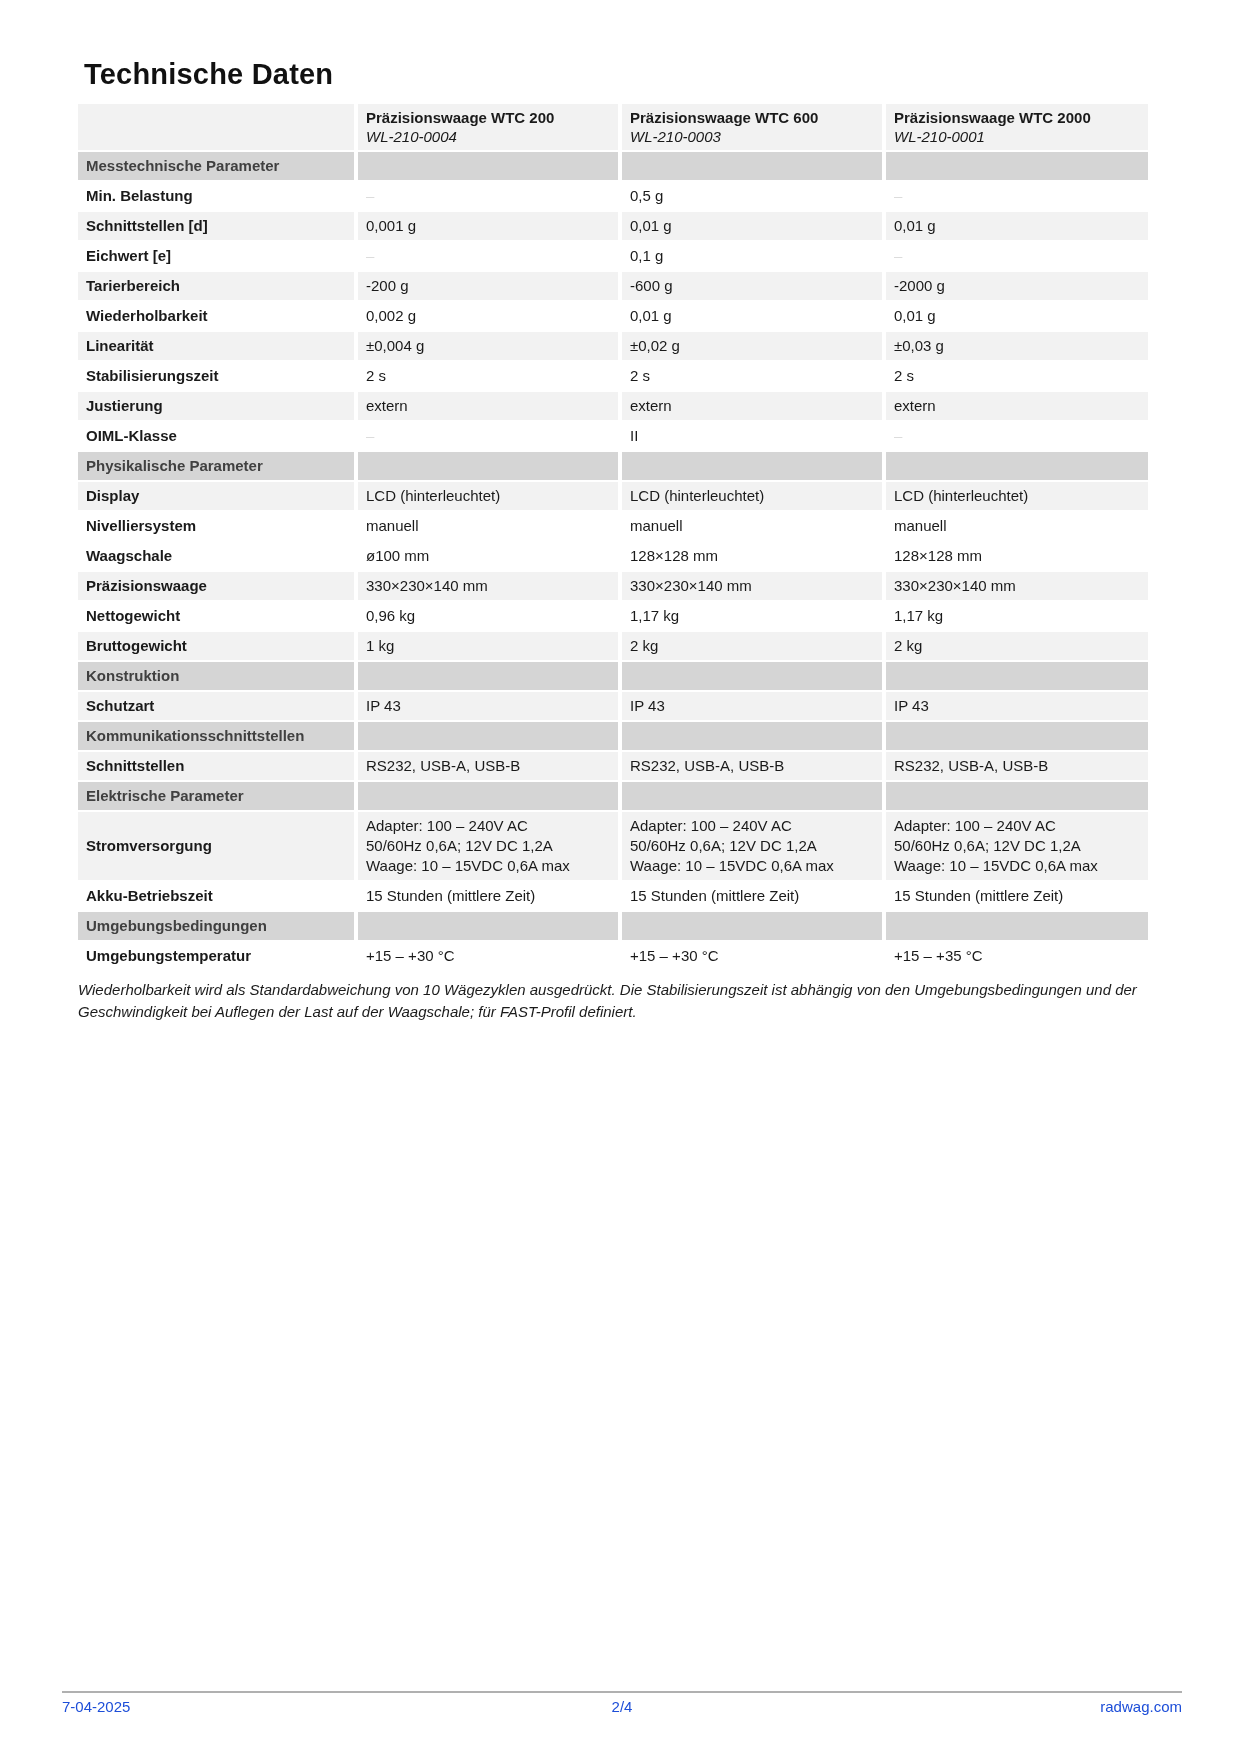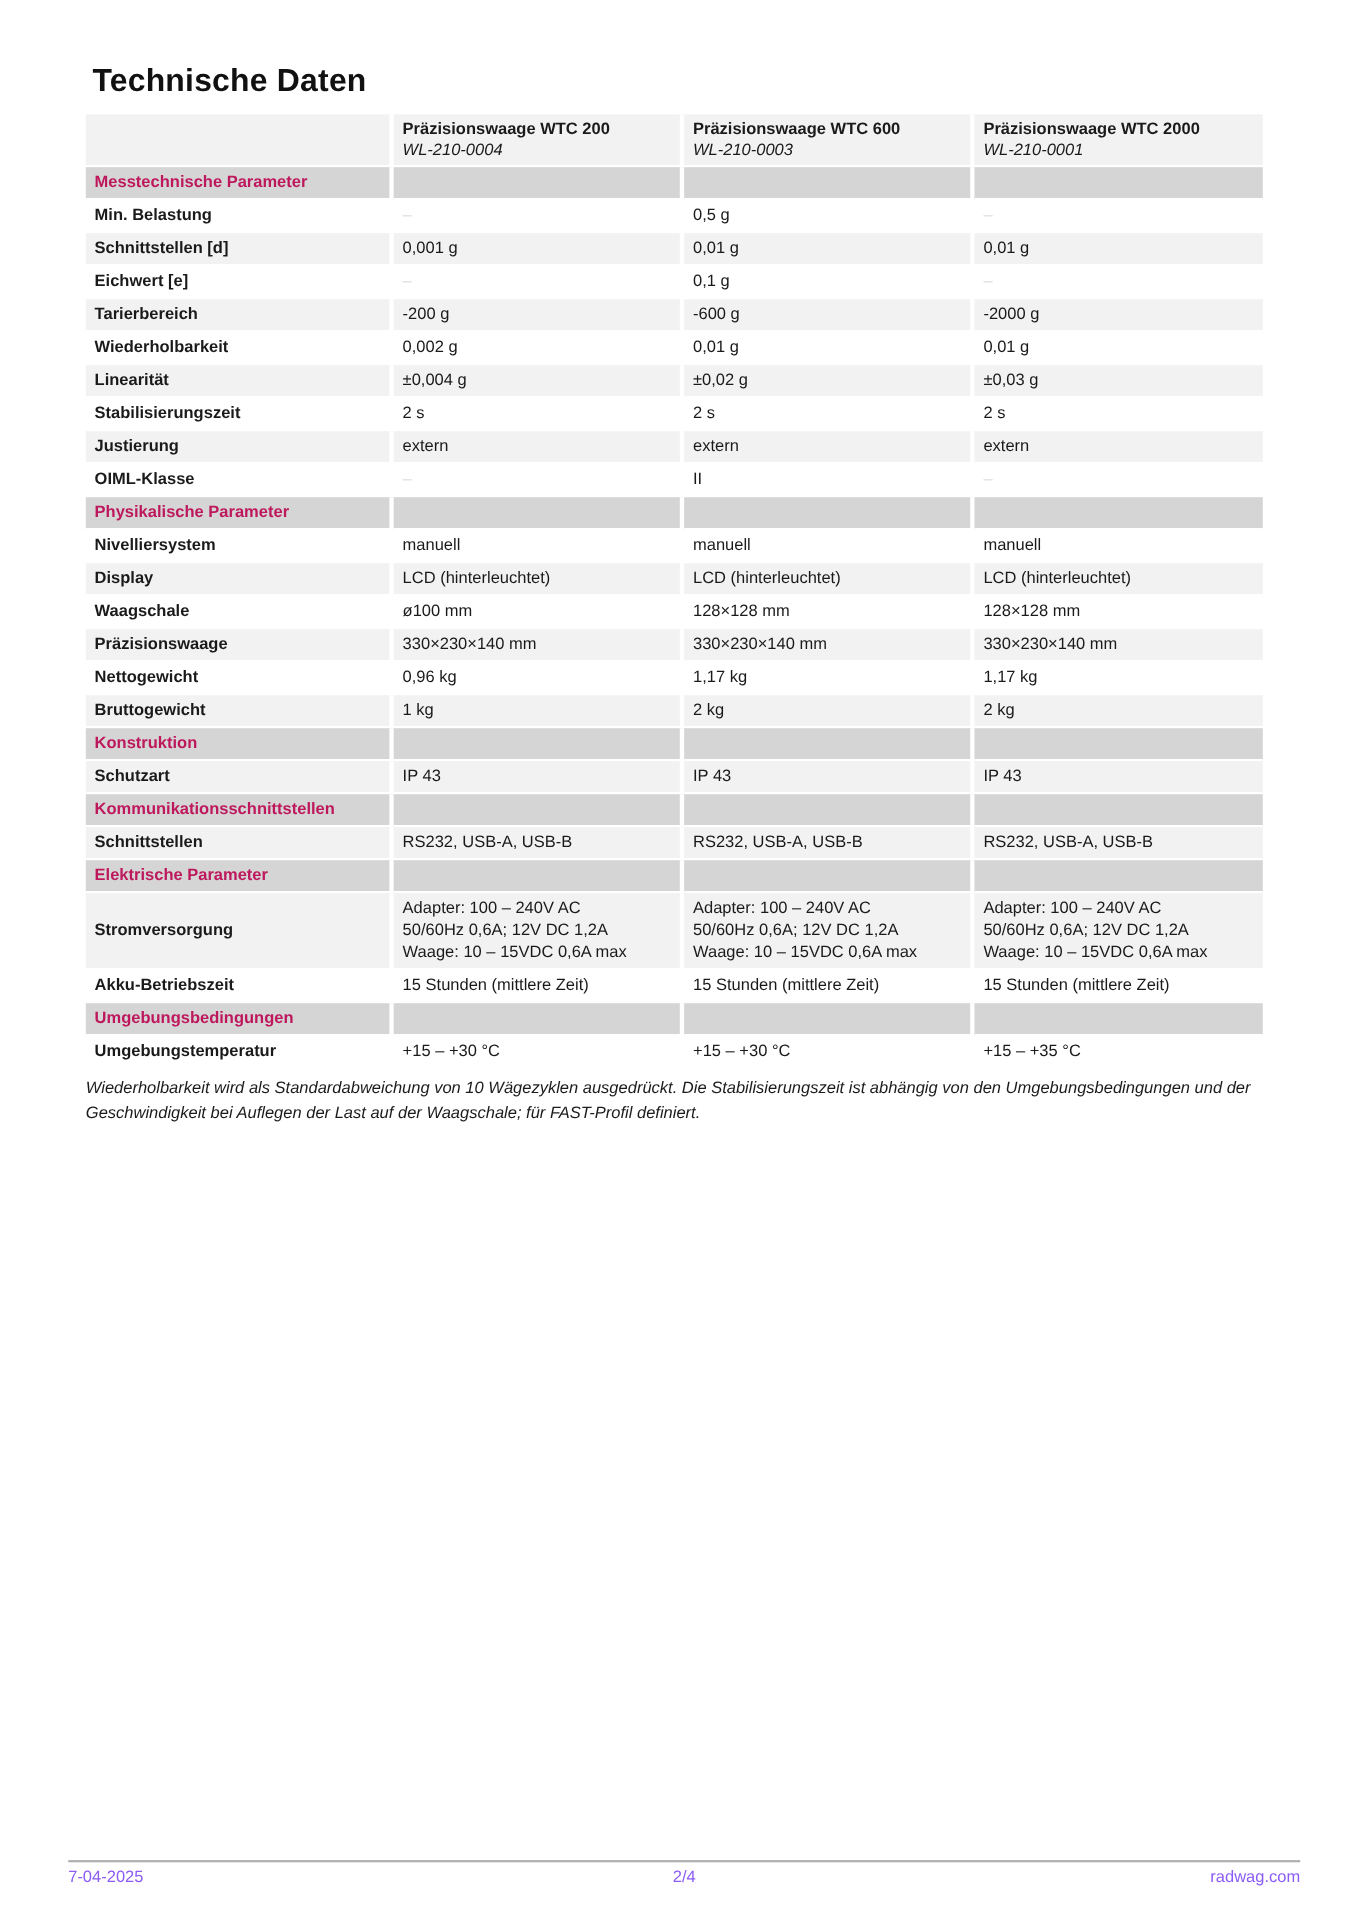--- a/index.html
+++ b/index.html
@@ -31,42 +31,42 @@
     padding: 4px 8px;
     line-height: 20px;
     border-bottom: 2px solid #ffffff;
     overflow: hidden;
   }
   table.spec td:not(:last-child) { border-right: 4px solid #ffffff; }
   .row-header td { background: #f2f2f2; padding-top: 5px; padding-bottom: 5px; }
   .product-name { font-weight: bold; line-height: 19px; white-space: nowrap; }
   .product-model { line-height: 19px; font-style: italic; }
   .row-section td { background: #d5d5d5; padding-top: 3px; padding-bottom: 3px; }
-  .row-section td.label-cell { color: #be185d; font-weight: bold; }
+  .row-section td.label-cell { color: #404040; font-weight: bold; }
   .row-data.even td { background: #f2f2f2; }
   .row-data.odd td { background: #ffffff; }
   td.label-cell { font-weight: bold; padding-left: 10px; }
   td.value-cell { white-space: pre-line; }
   td.value-cell.empty { color: #dcdcdc; }
   p.footnote {
     width: 1078px;
     margin: 7px 0 0 0;
     font-size: 15px;
     line-height: 21.5px;
     color: #1b1b1b;
     font-style: italic;
   }
   .footer {
     position: absolute;
     left: 62px; right: 58px; top: 1691px;
     border-top: 2px solid #b0b0b0;
     display: flex;
     padding-top: 5px;
     font-size: 15px;
-    color: #8b5cf6;
+    color: #1d4ed8;
   }
   .footer .f-left  { flex: 1; text-align: left; }
   .footer .f-center{ flex: 1; text-align: center; }
   .footer .f-right { flex: 1; text-align: right; }
 </style>
 </head>
 <body>
 
 <div class="content">
   <h1 class="page-title">Technische Daten</h1>
@@ -144,31 +144,31 @@
           <td class="value-cell empty">–</td>
           <td class="value-cell">II</td>
           <td class="value-cell empty">–</td>
         </tr>
         <tr class="row-section">
           <td class="label-cell">Physikalische Parameter</td>
           <td class="value-cell"></td>
           <td class="value-cell"></td>
           <td class="value-cell"></td>
         </tr>
+        <tr class="row-data even">
+          <td class="label-cell">Display</td>
+          <td class="value-cell">LCD (hinterleuchtet)</td>
+          <td class="value-cell">LCD (hinterleuchtet)</td>
+          <td class="value-cell">LCD (hinterleuchtet)</td>
+        </tr>
         <tr class="row-data odd">
           <td class="label-cell">Nivelliersystem</td>
           <td class="value-cell">manuell</td>
           <td class="value-cell">manuell</td>
           <td class="value-cell">manuell</td>
-        </tr>
-        <tr class="row-data even">
-          <td class="label-cell">Display</td>
-          <td class="value-cell">LCD (hinterleuchtet)</td>
-          <td class="value-cell">LCD (hinterleuchtet)</td>
-          <td class="value-cell">LCD (hinterleuchtet)</td>
         </tr>
         <tr class="row-data odd">
           <td class="label-cell">Waagschale</td>
           <td class="value-cell">ø100 mm</td>
           <td class="value-cell">128×128 mm</td>
           <td class="value-cell">128×128 mm</td>
         </tr>
         <tr class="row-data even">
           <td class="label-cell">Präzisionswaage</td>
           <td class="value-cell">330×230×140 mm</td>

